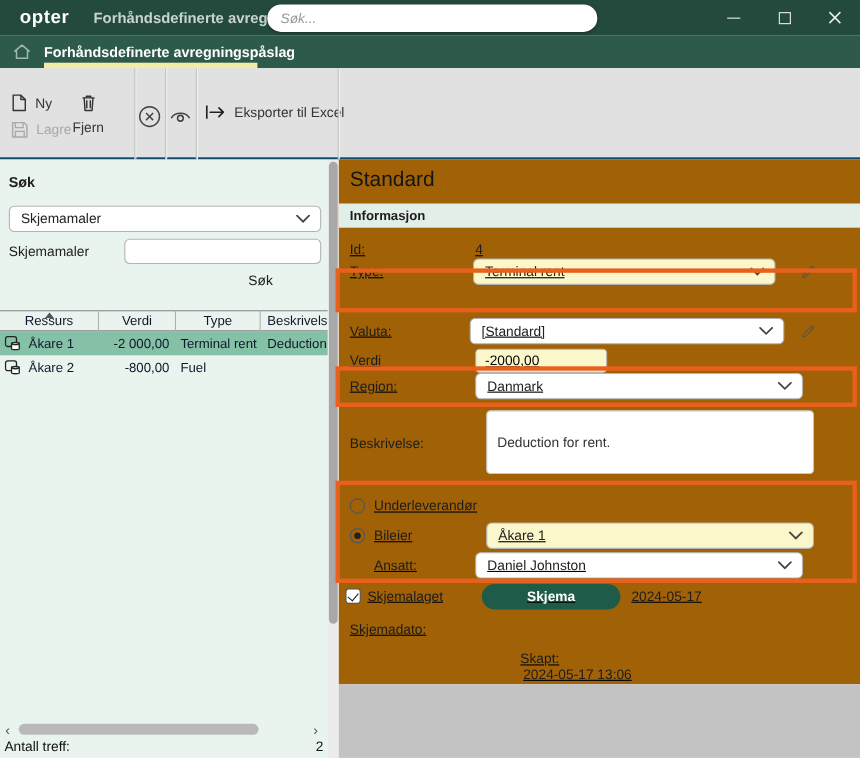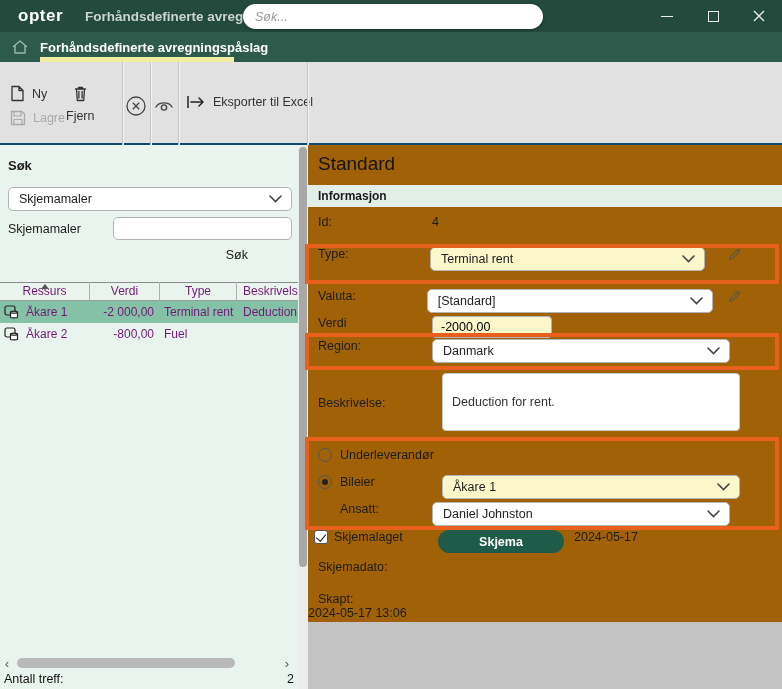--- a/index.html
+++ b/index.html
@@ -38,21 +38,21 @@
   .dd .chev { position:absolute; right:9px; top:50%; transform:translateY(-50%); display:flex; }
   .dd.yellow { background:#fbf7cb; }
   .dd.disabled { background:#ececec; border-color:#d2d2d2; color:#b5b5b5; cursor:default; }
   .lp-entity { position:absolute; left:8px; top:42px; width:284px; }
   .lp-fieldrow { position:absolute; left:8px; top:72px; width:284px; display:flex; align-items:center; }
   .lp-fieldrow .lbl { width:105px; font-size:12.5px; color:#1c1c1c; }
   .lp-input { flex:1; height:23px; background:#ffffff; border:1px solid #b4b4b4; border-radius:5px; outline:none; font-size:12.5px; padding:0 8px; font-family:inherit; }
   .lp-sok { position:absolute; right:50px; top:103px; font-size:12.5px; color:#1c1c1c; cursor:pointer; }
 
   
-  .rtable { position:absolute; left:0; top:137px; width:360px; font-size:12px; color:#701a75; }
+  .rtable { position:absolute; left:0; top:137px; width:360px; font-size:12px; color:#0f172a; }
   .thead { display:flex; height:19px; border-top:1px solid #8b8b8b; border-bottom:1px solid #9e9e9e; align-items:center; position:relative; }
   .th { text-align:center; border-right:1px solid #b0b0b0; height:19px; line-height:18px; overflow:hidden; white-space:nowrap; cursor:pointer; }
   .th.left { text-align:left; padding-left:6px; }
   .sort-asc { position:absolute; left:41px; top:1px; width:0; height:0; border-left:4px solid transparent; border-right:4px solid transparent; border-bottom:5px solid #555; }
   .tr { display:flex; height:22px; align-items:center; cursor:pointer; }
   .tr.selected { background:#85c1a6; }
   .td { overflow:hidden; white-space:nowrap; }
   .c-ressurs { width:90px; display:flex; align-items:center; gap:6px; padding-left:4px; }
   .c-verdi { width:70px; text-align:right; padding-right:6px; }
   .c-type { width:77px; padding-left:4px; }
@@ -66,21 +66,21 @@
 
   
   .vscroll { position:absolute; left:298px; top:145px; width:10px; height:544px; background:#ececec; }
   .vs-thumb { position:absolute; left:1px; top:2px; width:8px; height:420px; background:#a8a8a8; border-radius:4px; cursor:grab; }
 
   
   .right-panel { position:absolute; left:308px; top:145px; width:474px; height:477px; background:#a16207; }
   .rp-title { position:absolute; left:10px; top:8px; font-size:19px; color:#141414; }
   .rp-info { position:absolute; left:0; top:40px; width:474px; height:22px; background:#e2efe9; display:flex; align-items:center; padding-left:10px; font-size:12px; font-weight:700; color:#1c1c1c; }
 
-  .frow { position:absolute; left:0; width:434px; display:flex; align-items:flex-start; }
+  .frow { position:absolute; left:0; width:434px; display:flex; align-items:center;text-decoration:underline; }
   .frow .flbl { width:124px; padding-left:10px; font-size:12.5px; color:#1c1c1c; }
   .fctrl { width:298px; }
   .pencil { margin-left:14px; cursor:pointer; display:flex; }
   .plain-val { font-size:12.5px; color:#1c1c1c; }
   .txt-input { width:120px; height:22px; border:1px solid #b4b4b4; border-radius:4px; background:#fbf7cb; font-size:12.5px; padding:0 8px; outline:none; font-family:inherit; }
   .textarea-box { position:absolute; left:134px; top:228px; width:298px; height:58px; background:#ffffff; border:1px solid #c9c9c9; border-radius:4px; display:flex; align-items:center; padding-left:9px; font-size:12.5px; color:#333; }
   .beskr-lbl { position:absolute; left:10px; top:251px; font-size:12.5px; color:#1c1c1c; }
 
   .radio { width:14px; height:14px; border:1.5px solid #555; border-radius:50%; margin-left:10px; margin-right:8px; position:relative; cursor:pointer; flex:none; }
   .radio.checked::after { content:""; position:absolute; left:2.5px; top:2.5px; width:6px; height:6px; border-radius:50%; background:#222; }
@@ -262,21 +262,21 @@
 
   <div class="right-panel">
     <div class="rp-title">Standard</div>
     <div class="rp-info">Informasjon</div>
 
     <div class="frow" style="top:70px; height:24px;">
       <span class="flbl">Id:</span>
       <span class="plain-val">4</span>
     </div>
 
-    <div class="frow" style="top:102px; height:24px;gap:8px;">
+    <div class="frow" style="top:90px; height:24px;gap:8px;">
       <span class="flbl">Type:</span>
       <div class="dd yellow fctrl">
         <span>Terminal rent</span>
         <span class="chev">
             <svg width="13" height="8" viewBox="0 0 13 8">
               <path d="M1 1 L6.5 6.5 L12 1" fill="none" stroke="#444" stroke-width="1.6" stroke-linecap="round"></path>
             </svg>
           </span>
       </div>
       <span class="pencil">

